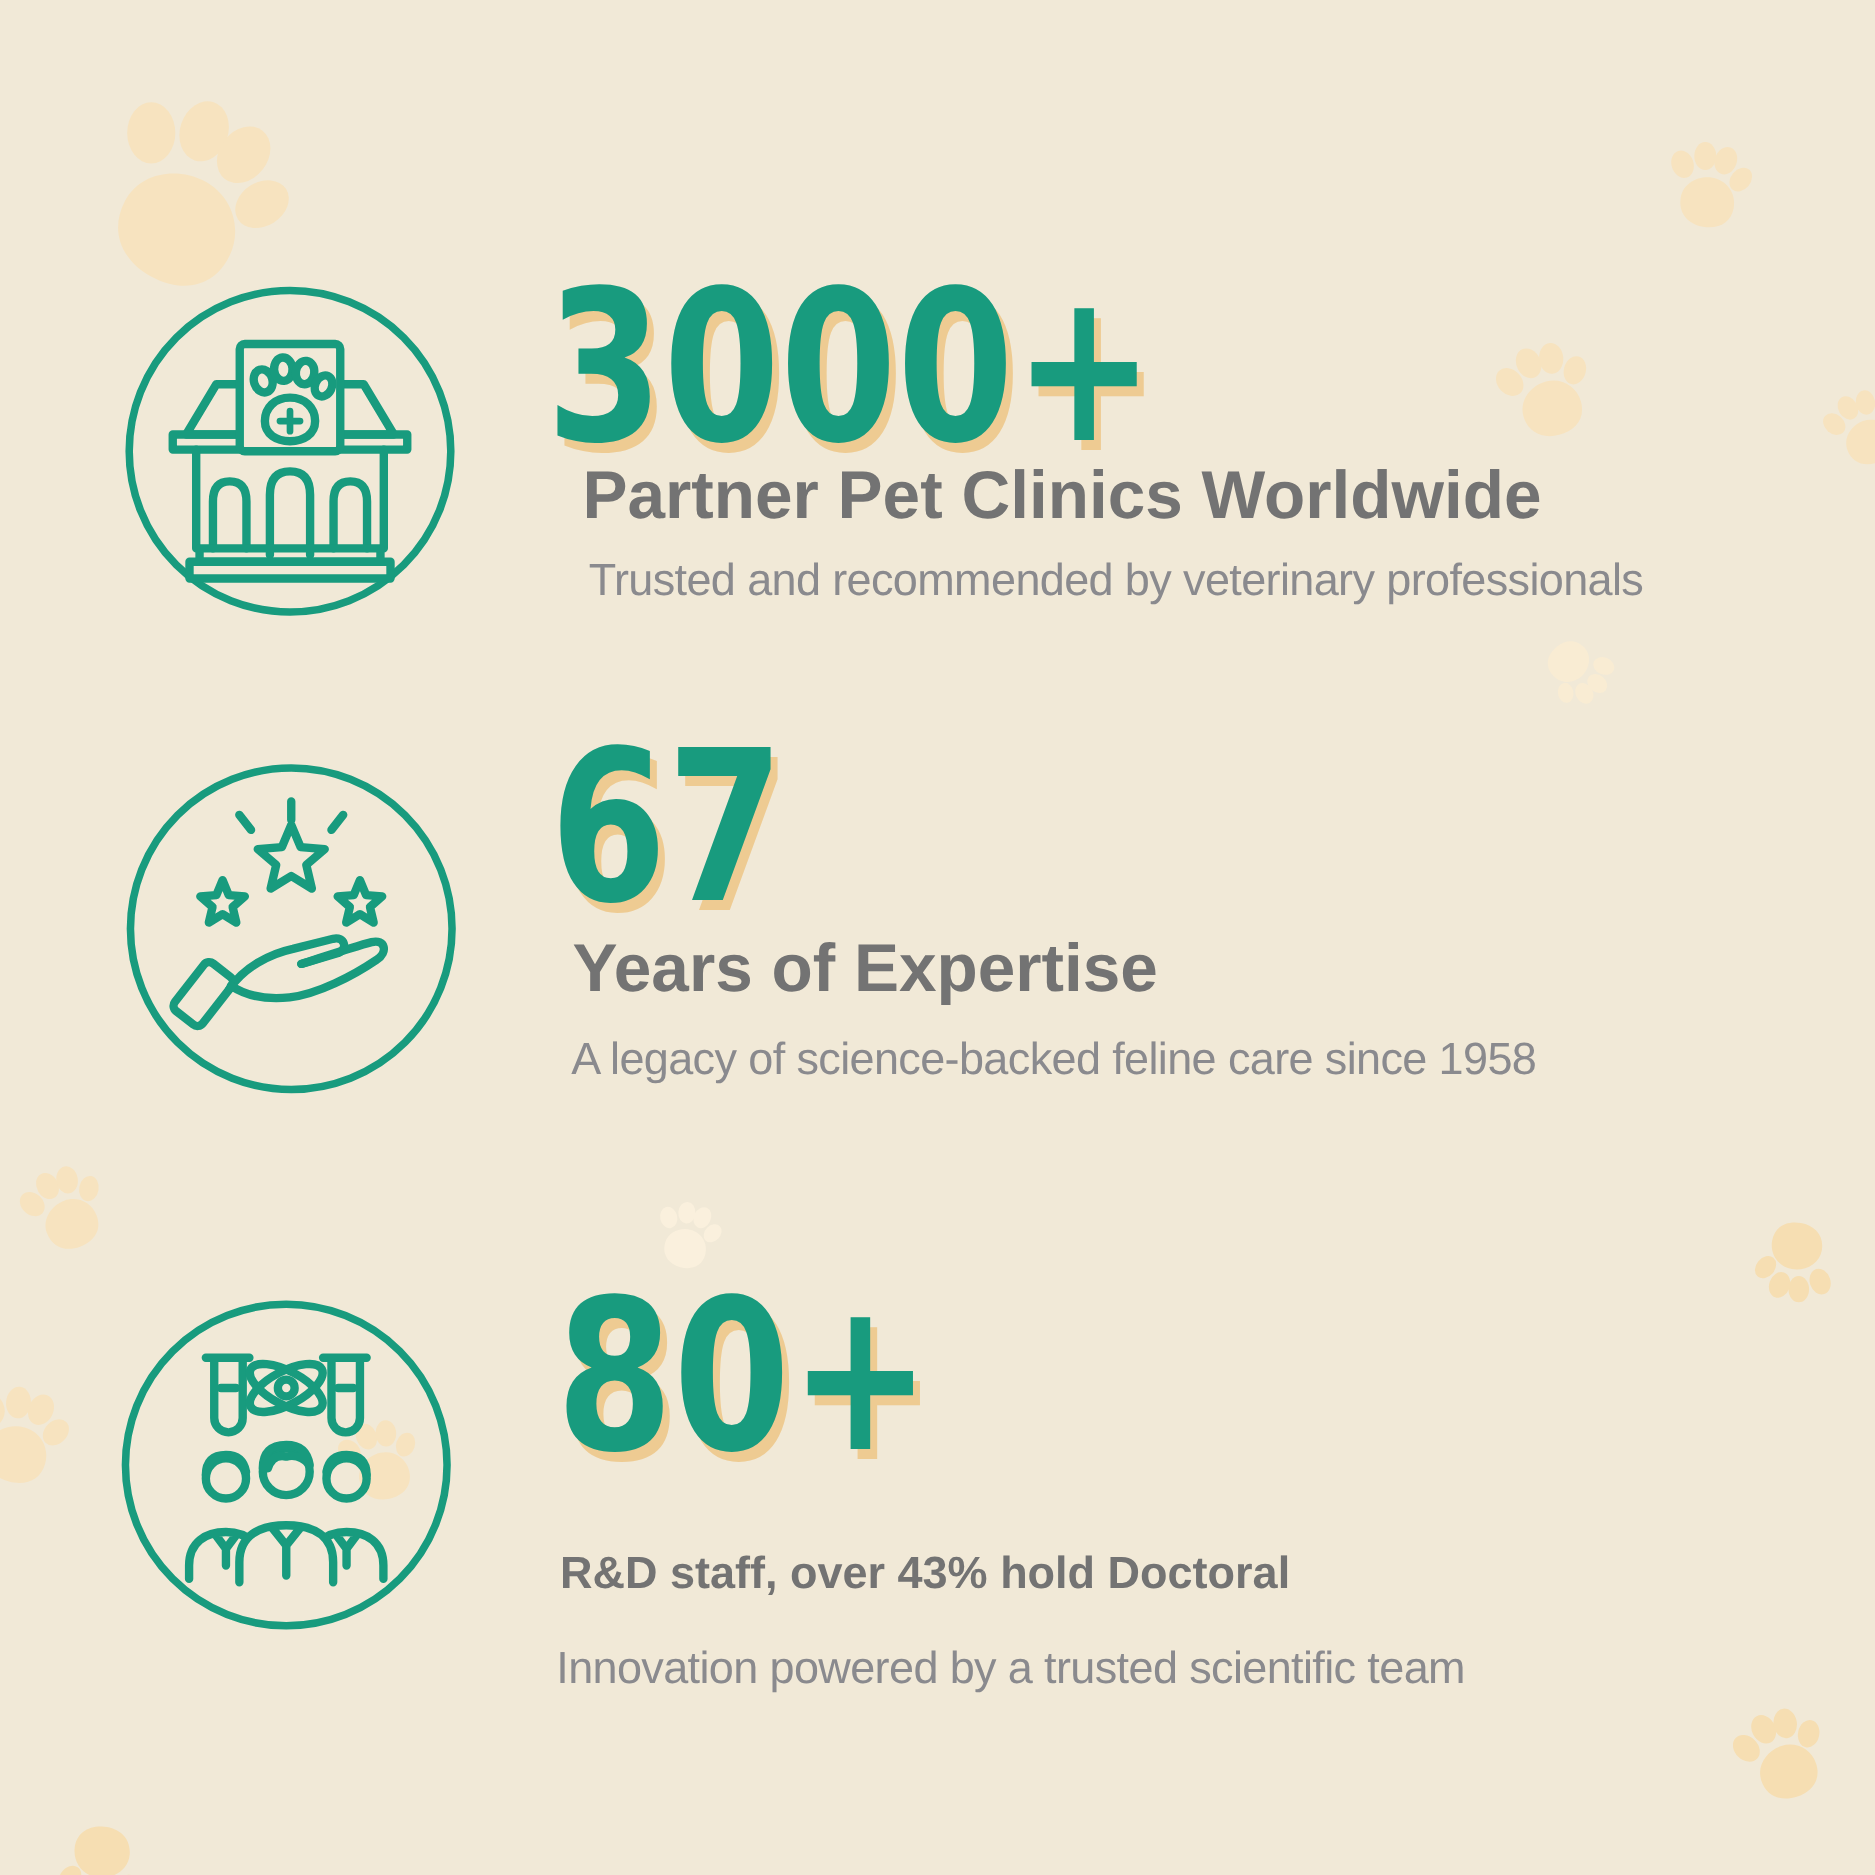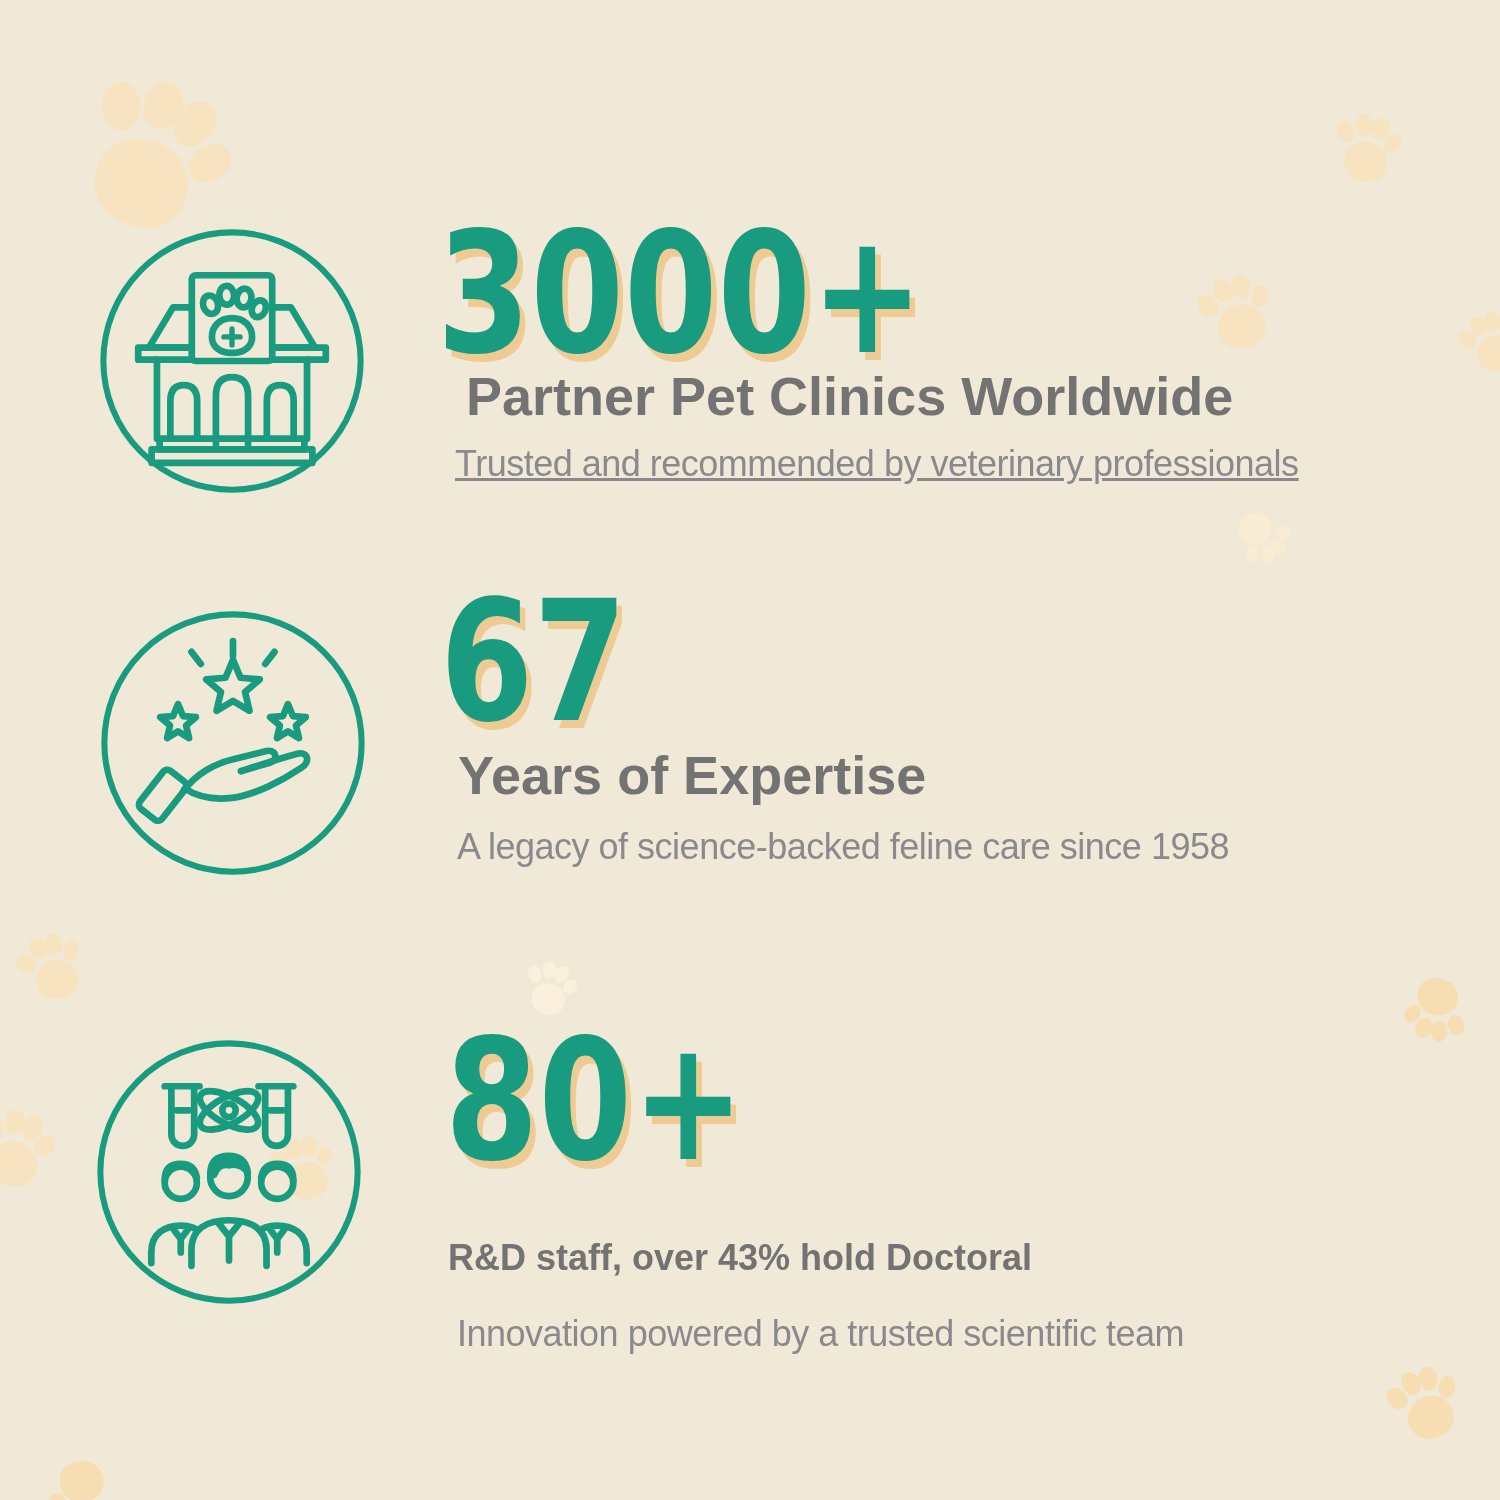--- a/index.html
+++ b/index.html
@@ -15,21 +15,21 @@
        text-shadow:7px 8px 0 #eecb92;white-space:nowrap;}
   .heading{position:absolute;z-index:3;font-weight:700;font-size:54px;line-height:61px;
        color:#737373;white-space:nowrap;}
   .heading.small{font-size:36px;margin-top:41px;}
   .desc{position:absolute;z-index:3;font-weight:400;font-size:36px;line-height:50px;
        color:#8a8a8e;letter-spacing:-0.5px;white-space:nowrap;}
   
   #icon-1{left:98px;top:227px;}  #icon-2{left:99px;top:609px;}  #icon-3{left:95px;top:1038px;}
   #num-1{left:437px;top:210px;}  #num-2{left:440px;top:578px;}  #num-3{left:445px;top:1017px;}
   #head-1{left:466px;top:366px;} #head-2{left:458px;top:745px;text-align:center;} #head-3{left:448px;top:1186px;}
-  #desc-1{left:455px;top:439px;text-decoration:underline;} #desc-2{left:457px;top:822px;} #desc-3{left:445px;top:1309px;margin-left:12px;}
+  #desc-1{left:471px;top:439px;} #desc-2{left:457px;top:822px;} #desc-3{left:445px;top:1309px;}
   #paw-1{left:70px;top:62px;width:175px;height:175px;transform:rotate(28deg);color:#f7e3bf;}
   #paw-2{left:1328px;top:105px;width:80px;height:80px;transform:rotate(10deg);color:#f7e3bf;}
   #paw-3{left:1192px;top:265px;width:88px;height:88px;transform:rotate(-15deg);color:#f7e3bf;}
   #paw-4{left:1455px;top:305px;width:70px;height:70px;transform:rotate(-20deg);color:#f7e3bf;}
   #paw-5{left:1233px;top:508px;width:62px;height:62px;transform:rotate(140deg);color:#f9ecd3;}
   #paw-6{left:12px;top:925px;width:78px;height:78px;transform:rotate(-20deg);color:#f7e3bf;}
   #paw-7{left:520px;top:955px;width:62px;height:62px;transform:rotate(15deg);color:#faf0dd;}
   #paw-8{left:1398px;top:975px;width:75px;height:75px;transform:rotate(190deg);color:#f6deb2;}
   #paw-9{left:-28px;top:1100px;width:90px;height:90px;transform:rotate(15deg);color:#f7e3bf;}
   #paw-10{left:266px;top:1128px;width:75px;height:75px;transform:rotate(-12deg);color:#f7e3bf;}

